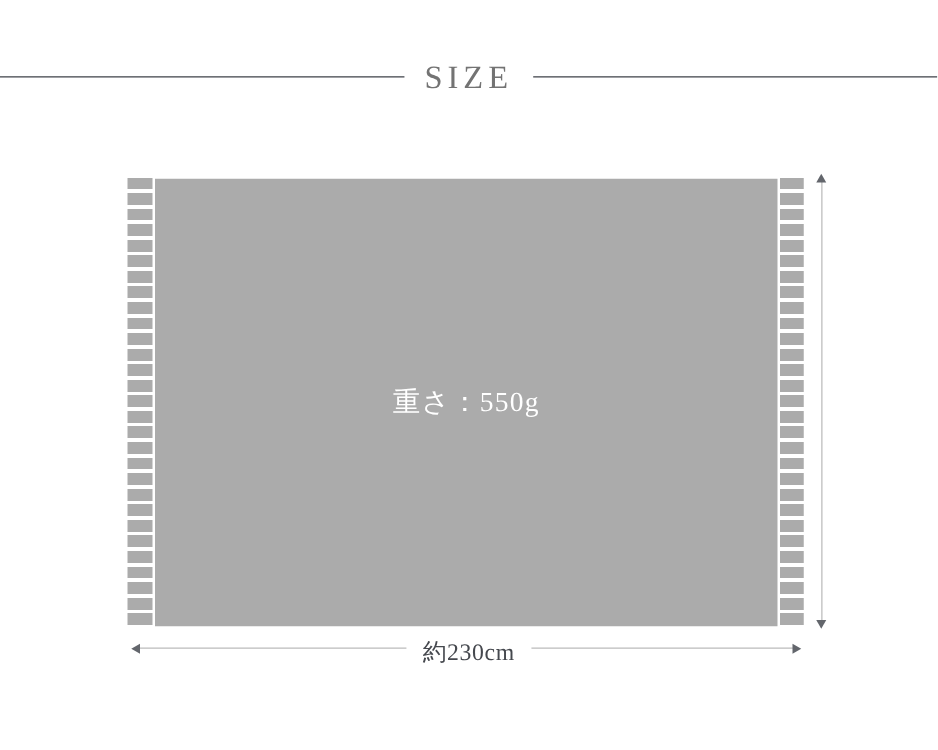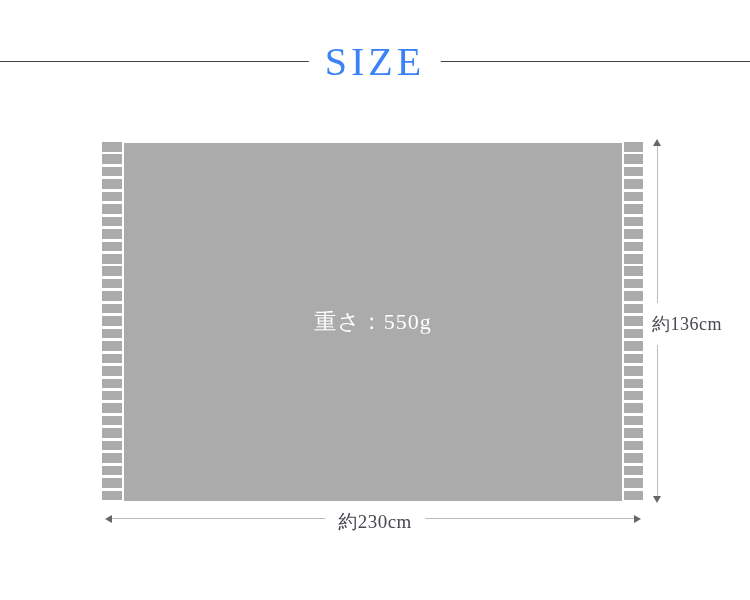--- a/index.html
+++ b/index.html
@@ -25,24 +25,24 @@
     height: 1px;
     background: #3e4148;
   }
   .page-title {
     position: absolute;
     top: 44px;
     left: 50%;
     transform: translateX(-50%);
     background: #ffffff;
     padding: 0 16px;
-    font-size: 40px;
+    font-size: 26px;
     font-weight: normal;
     letter-spacing: 4px;
-    color: #3b82f6;
+    color: #737373;
     line-height: 36px;
     white-space: nowrap;
   }
 
   
   .product {
     position: absolute;
     left: 102px;
     top: 142px;
     width: 541px;
@@ -158,20 +158,19 @@
     <div class="fringe left"></div>
     <div class="product-body">
       <span class="weight-label">重さ：550g</span>
     </div>
     <div class="fringe right"></div>
   </div>
 
   <div class="dim-line v-line"></div>
   <div class="arrowhead arrow-up"></div>
   <div class="arrowhead arrow-down"></div>
-  <span class="height-label">約136cm</span>
 
   <div class="dim-line h-line"></div>
   <div class="arrowhead arrow-left"></div>
   <div class="arrowhead arrow-right"></div>
   <span class="width-label">約230cm</span>
 
 </div>
 
 </body></html>

